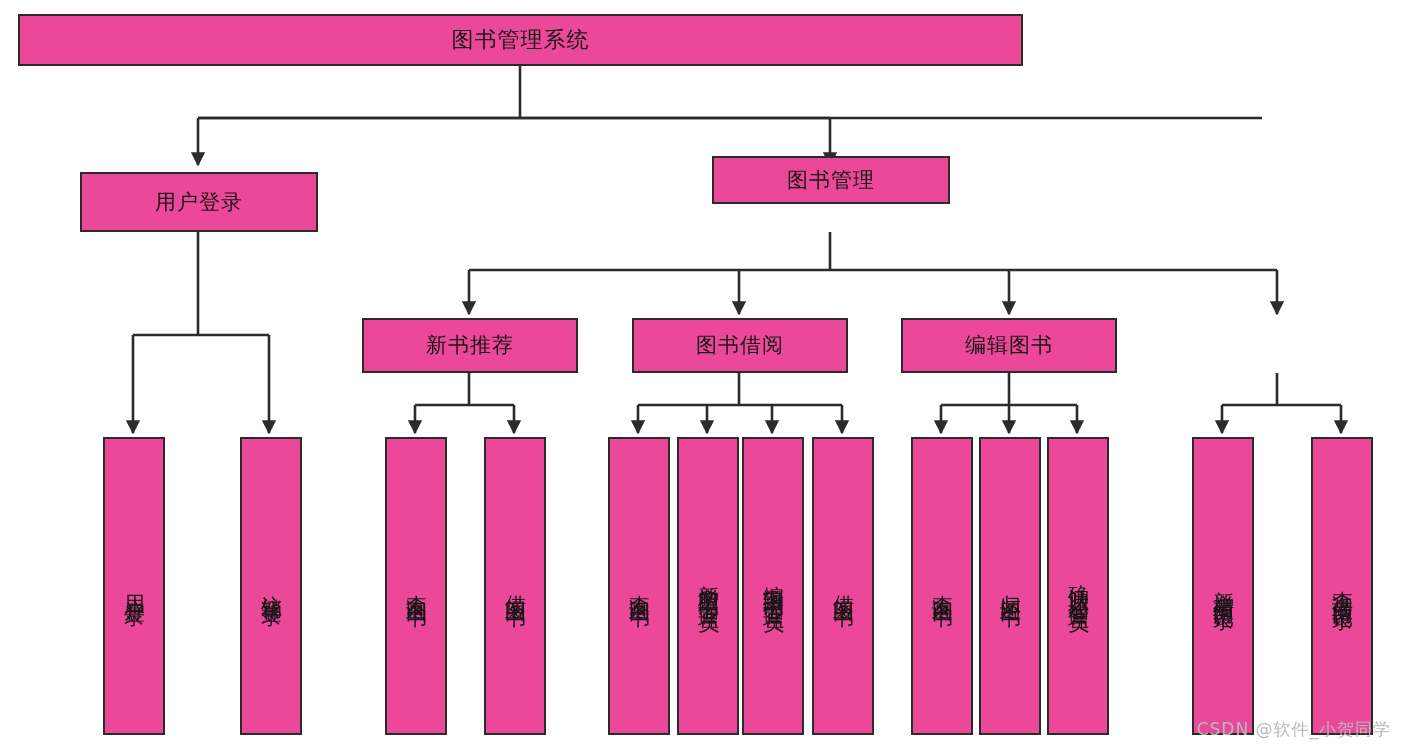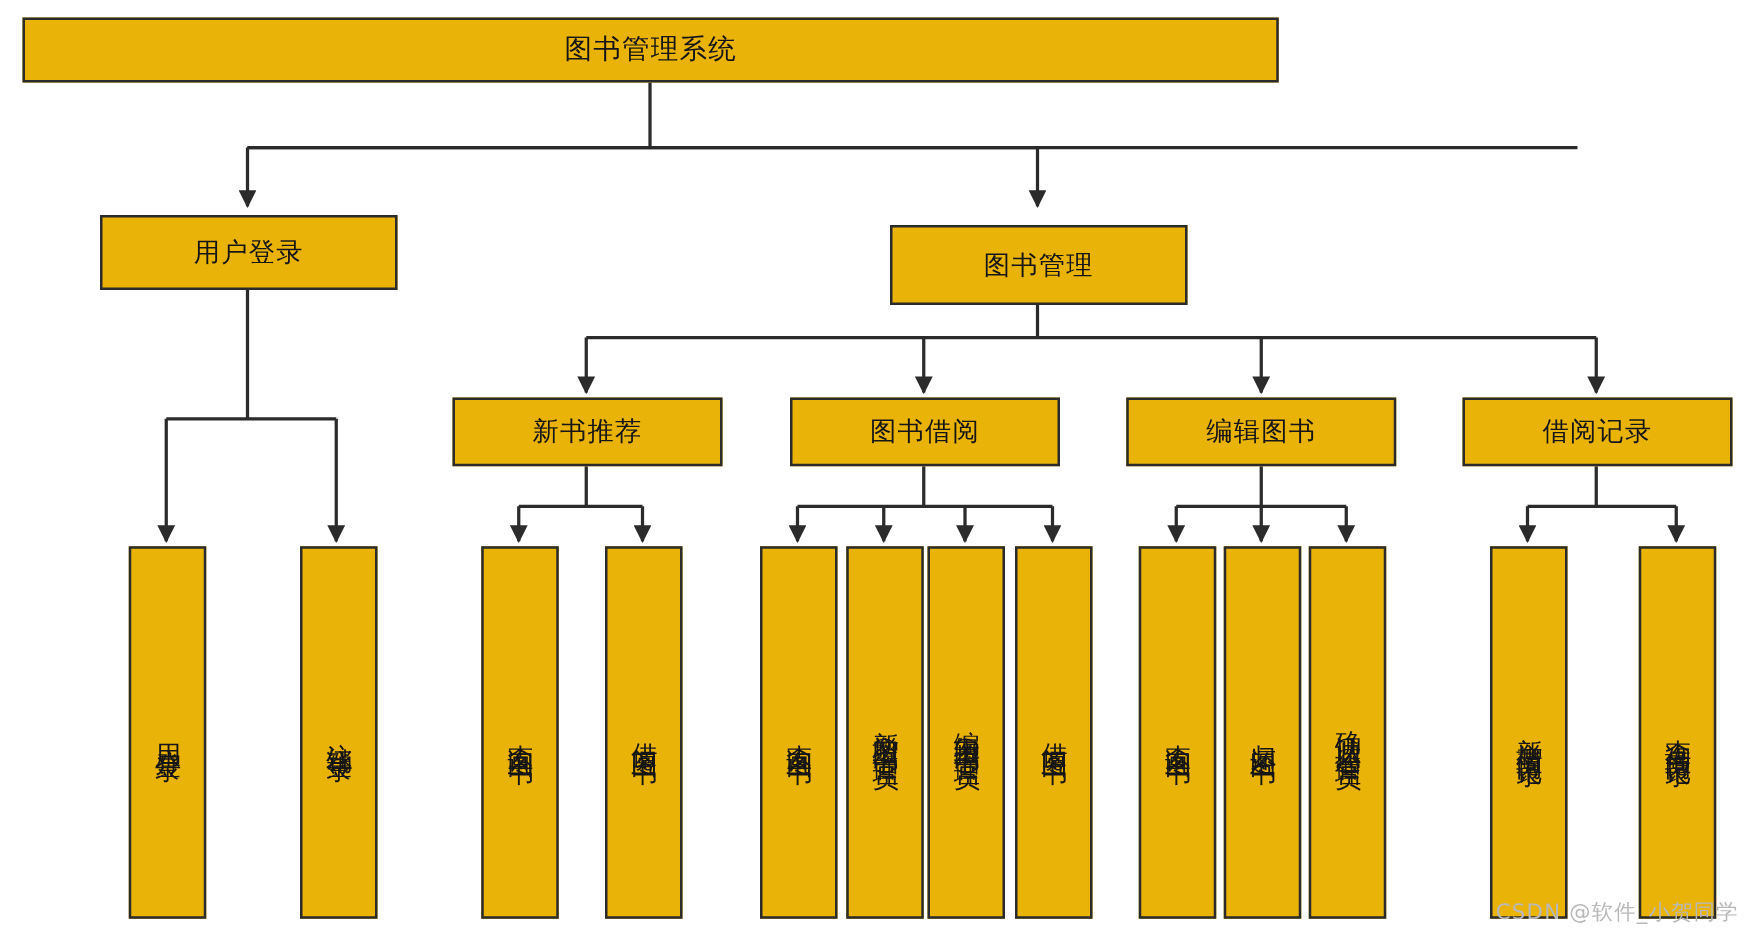--- a/index.html
+++ b/index.html
@@ -17,21 +17,21 @@
   svg#wires{
     position:absolute;
     left:0; top:0;
     width:1405px;
     height:747px;
     pointer-events:none;
   }
   .node{
     position:absolute;
     box-sizing:border-box;
-    background:#eab308;
+    background:#ec4899;
     border:2px solid #2b2b2b;
     display:flex;
     align-items:center;
     justify-content:center;
     text-align:left;
   }
   .node .lbl{
     font-size:21px;
     line-height:1.15;
     letter-spacing:1px;
@@ -119,35 +119,32 @@
     </g>
   </svg>
 
   <div class="node root" style="left:18px; top:14px; width:1005px; height:52px;">
     <span class="lbl">图书管理系统</span>
   </div>
 
   <div class="node" style="left:80px; top:172px; width:238px; height:60px;">
     <span class="lbl">用户登录</span>
   </div>
-  <div class="node" style="left:712px; top:180px; width:238px; height:64px;">
+  <div class="node" style="left:712px; top:156px; width:238px; height:48px;">
     <span class="lbl">图书管理</span>
   </div>
 
   <div class="node" style="left:632px; top:318px; width:216px; height:55px;">
     <span class="lbl">图书借阅</span>
   </div>
   <div class="node" style="left:362px; top:318px; width:216px; height:55px;">
     <span class="lbl">新书推荐</span>
   </div>
   <div class="node" style="left:901px; top:318px; width:216px; height:55px;">
     <span class="lbl">编辑图书</span>
-  </div>
-  <div class="node" style="left:1170px; top:318px; width:216px; height:55px;">
-    <span class="lbl">借阅记录</span>
   </div>
 
   <div class="node leaf" style="left:103px; top:437px; width:62px; height:298px;">
     <span class="lbl">用户登录</span>
   </div>
   <div class="node leaf" style="left:240px; top:437px; width:62px; height:298px;">
     <span class="lbl">注销登录</span>
   </div>
 
   <div class="node leaf" style="left:385px; top:437px; width:62px; height:298px;">

